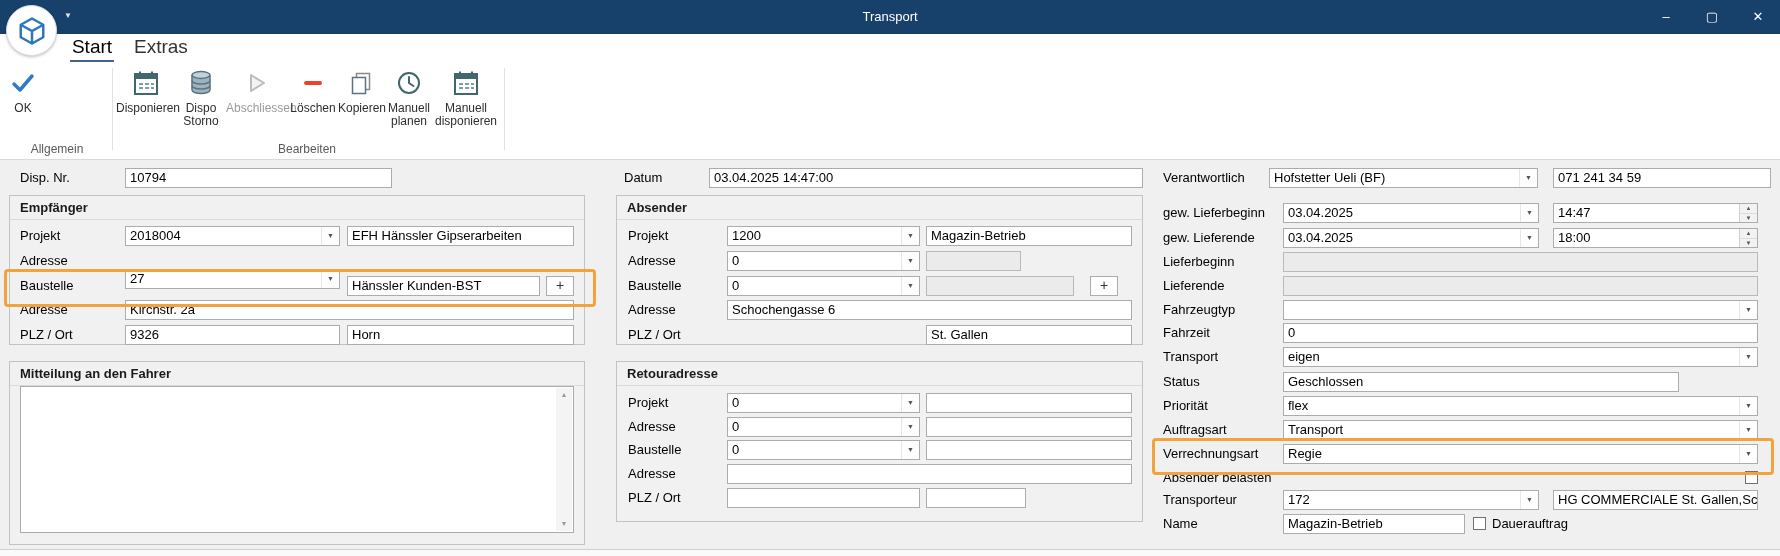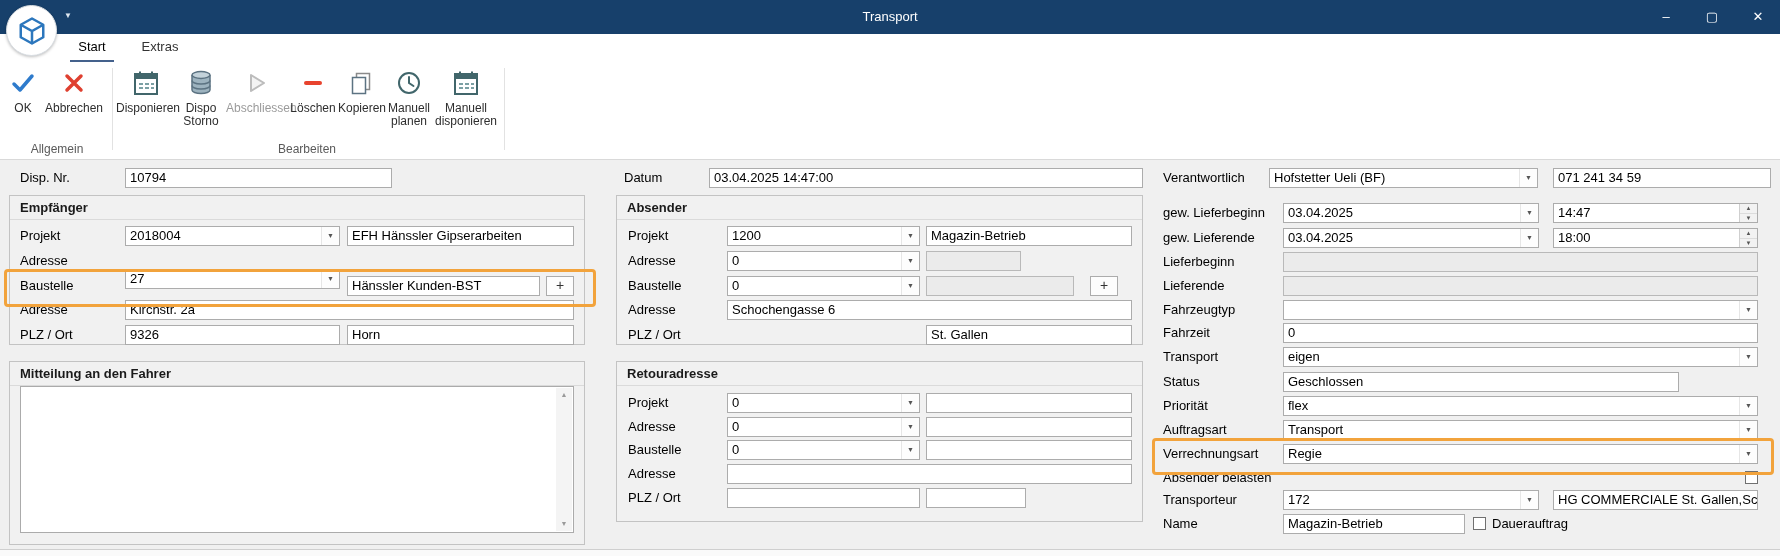--- a/index.html
+++ b/index.html
@@ -8,21 +8,21 @@
   
   #titlebar{position:absolute;left:0;top:0;width:1780px;height:34px;background:#17406b;}
   #title{position:absolute;left:0;right:0;top:0;height:34px;line-height:34px;text-align:center;color:#fff;font-size:13px;}
   .wbtn{position:absolute;top:0;width:44px;height:34px;line-height:34px;text-align:center;color:#fff;font-size:13px;cursor:pointer;}
   #qa-caret{position:absolute;left:64px;top:11px;color:#dce6f0;font-size:8px;}
   
   #logo{position:absolute;left:6px;top:5px;width:49px;height:49px;border-radius:50%;background:#fff;
         border:1px solid #d8dde2;box-shadow:0 1px 3px rgba(0,0,0,.25);z-index:20;display:flex;align-items:center;justify-content:center;}
   
   #ribbon{position:absolute;left:0;top:34px;width:1780px;height:125px;background:#ffffff;border-bottom:1px solid #d9d9d9;}
-  .tab{position:absolute;top:2px;height:24px;line-height:22px;text-align:center;font-size:13px;color:#333;cursor:pointer;}
+  .tab{position:absolute;top:2px;height:24px;line-height:22px;text-align:center;font-size:19px;color:#333;cursor:pointer;}
   .tab.active{color:#000;border-bottom:2px solid #44618c;}
   .rbtn{position:absolute;top:30px;height:92px;text-align:center;cursor:pointer;}
   .ricon{height:38px;display:flex;align-items:center;justify-content:center;}
   .rlabel{font-size:12px;line-height:13px;color:#2e2e2e;white-space:normal;}
   .rbtn.disabled .rlabel{color:#9b9b9b;}
   .rsep{position:absolute;top:34px;width:1px;height:82px;background:#e2e2e2;}
   .rgrouplabel{position:absolute;top:108px;font-size:12px;color:#5a5a5a;text-align:center;}
   
   .lbl{position:absolute;height:20px;line-height:20px;white-space:nowrap;color:#000;}
   .fld{position:absolute;height:20px;box-sizing:border-box;background:#fff;border:1px solid #acacac;
@@ -76,28 +76,20 @@
 
     <div class="rbtn" style="left:6px;width:34px;">
       <div class="ricon">
         <svg width="26" height="26">
             <path d="M4 14 L10 20 L22 6" stroke="#2e7bcc" stroke-width="3.5" fill="none" stroke-linecap="round" stroke-linejoin="round"></path>
           </svg>
       </div>
       <div class="rlabel">OK</div>
     </div>
 
-    <div class="rbtn" style="left:42px;width:64px;">
-      <div class="ricon">
-        <svg width="26" height="26">
-            <path d="M6 6 L20 20 M20 6 L6 20" stroke="#df4030" stroke-width="3.5" fill="none" stroke-linecap="round"></path>
-          </svg>
-      </div>
-      <div class="rlabel">Abbrechen</div>
-    </div>
 
     <div class="rsep" style="left:112px;"></div>
 
     <div class="rbtn" style="left:116px;width:60px;">
       <div class="ricon">
         <svg width="28" height="28" viewBox="0 0 28 28">
           <rect x="3" y="5" width="22" height="20" fill="#fff" stroke="#41666b" stroke-width="2"></rect>
           <rect x="4" y="6" width="20" height="4" fill="#41666b"></rect>
           <path d="M8 2.5v4 M20 2.5v4" stroke="#41666b" stroke-width="2"></path>
           <path d="M7 15h4 M13 15h4 M19 15h3 M7 19h4 M13 19h4 M19 19h3" stroke="#7ba0a4" stroke-width="2"></path>

